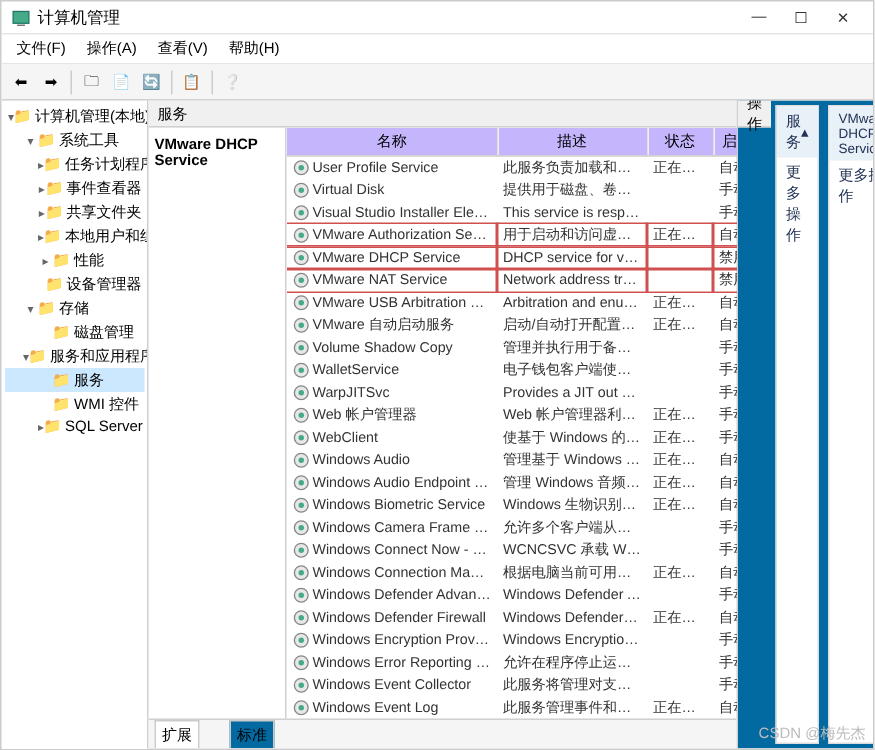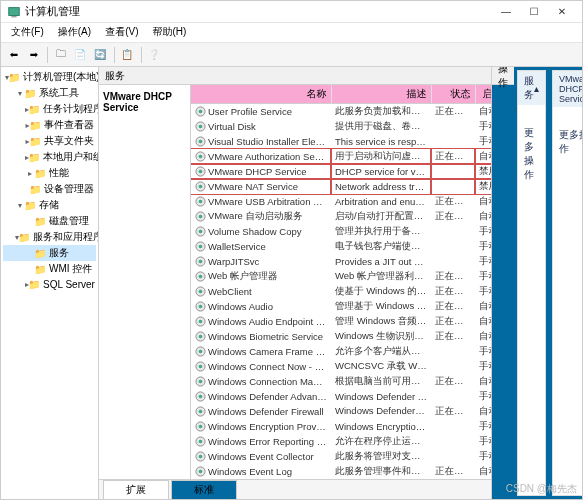--- a/index.html
+++ b/index.html
@@ -21,31 +21,31 @@
 .tree-toggle{width:10px;text-align:center;color:#666;font-size:8px}
 .tree-icon{width:12px;height:12px;margin-right:2px;display:inline-flex;align-items:center;justify-content:center}
 .center{flex:1;display:flex;flex-direction:column;overflow:hidden;border-right:1px solid #d0d0d0}
 .center-header{height:18px;display:flex;align-items:center;padding:0 6px;background:#f0f0f0;border-bottom:1px solid #d0d0d0;font-size:10px}
 .split{flex:1;display:flex;overflow:hidden}
 .detail-pane{width:92px;padding:6px 4px;border-right:1px solid #d0d0d0;overflow:hidden}
 .detail-pane h3{font-size:10px;font-weight:bold;margin-bottom:6px}
 .detail-pane p{font-size:9px;color:#555;line-height:1.3}
 .list-wrap{flex:1;overflow:auto}
 .list{width:100%;border-collapse:collapse;table-layout:fixed}
-.list th{text-align:right;font-weight:normal;padding:2px 4px;background:#f9a8d4;border-right:1px solid #e0e0e0;border-bottom:1px solid #d0d0d0;font-size:10px;position:sticky;top:0;white-space:nowrap;overflow:hidden}
+.list th{text-align:center;font-weight:normal;padding:2px 4px;background:#c4b5fd;border-right:1px solid #e0e0e0;border-bottom:1px solid #d0d0d0;font-size:10px;position:sticky;top:0;white-space:nowrap;overflow:hidden}
 .list td{padding:1px 4px;font-size:9.5px;white-space:nowrap;overflow:hidden;text-overflow:ellipsis;color:#333}
 .list tr.highlight td{outline:1px solid #d05050}
 .svc-icon{width:11px;height:11px;display:inline-block;vertical-align:middle;margin-right:2px}
 .tabs{height:20px;border-top:1px solid #d0d0d0;display:flex;align-items:flex-end;padding:0 4px;background:#f5f5f5}
-.tab{padding:2px 22px;border:1px solid #ccc;border-bottom:none;background:#fff;font-size:10px;margin-right:2px}
+.tab{padding:2px 4px;border:1px solid #ccc;border-bottom:none;background:#fff;font-size:10px;margin-right:20px}
 .actions{width:90px;background:#0369a1;display:flex;}
 .actions-header{height:18px;display:flex;align-items:center;padding:0 6px;background:#f0f0f0;border-bottom:1px solid #d0d0d0;font-size:10px}
 .action-section{background:#fff;margin:3px;border:1px solid #ddd}
 .action-title{background:#e8f0f8;padding:3px 6px;font-size:10px;color:#235;display:flex;align-items:center;justify-content:space-between}
-.action-item{padding:21px 6px;font-size:10px;color:#235;cursor:pointer}
+.action-item{padding:3px 6px;font-size:10px;color:#235;cursor:pointer}
 .watermark{position:absolute;bottom:4px;right:6px;font-size:10px;color:#bbb;pointer-events:none}
 </style>
 </head>
 <body>
 
 <div class="titlebar">
   <span class="icon"><svg viewBox="0 0 16 16">
         <rect x="2" y="3" width="12" height="9" fill="#4a8" stroke="#276"></rect>
         <rect x="5" y="13" width="6" height="1" fill="#666"></rect>
       </svg></span>

